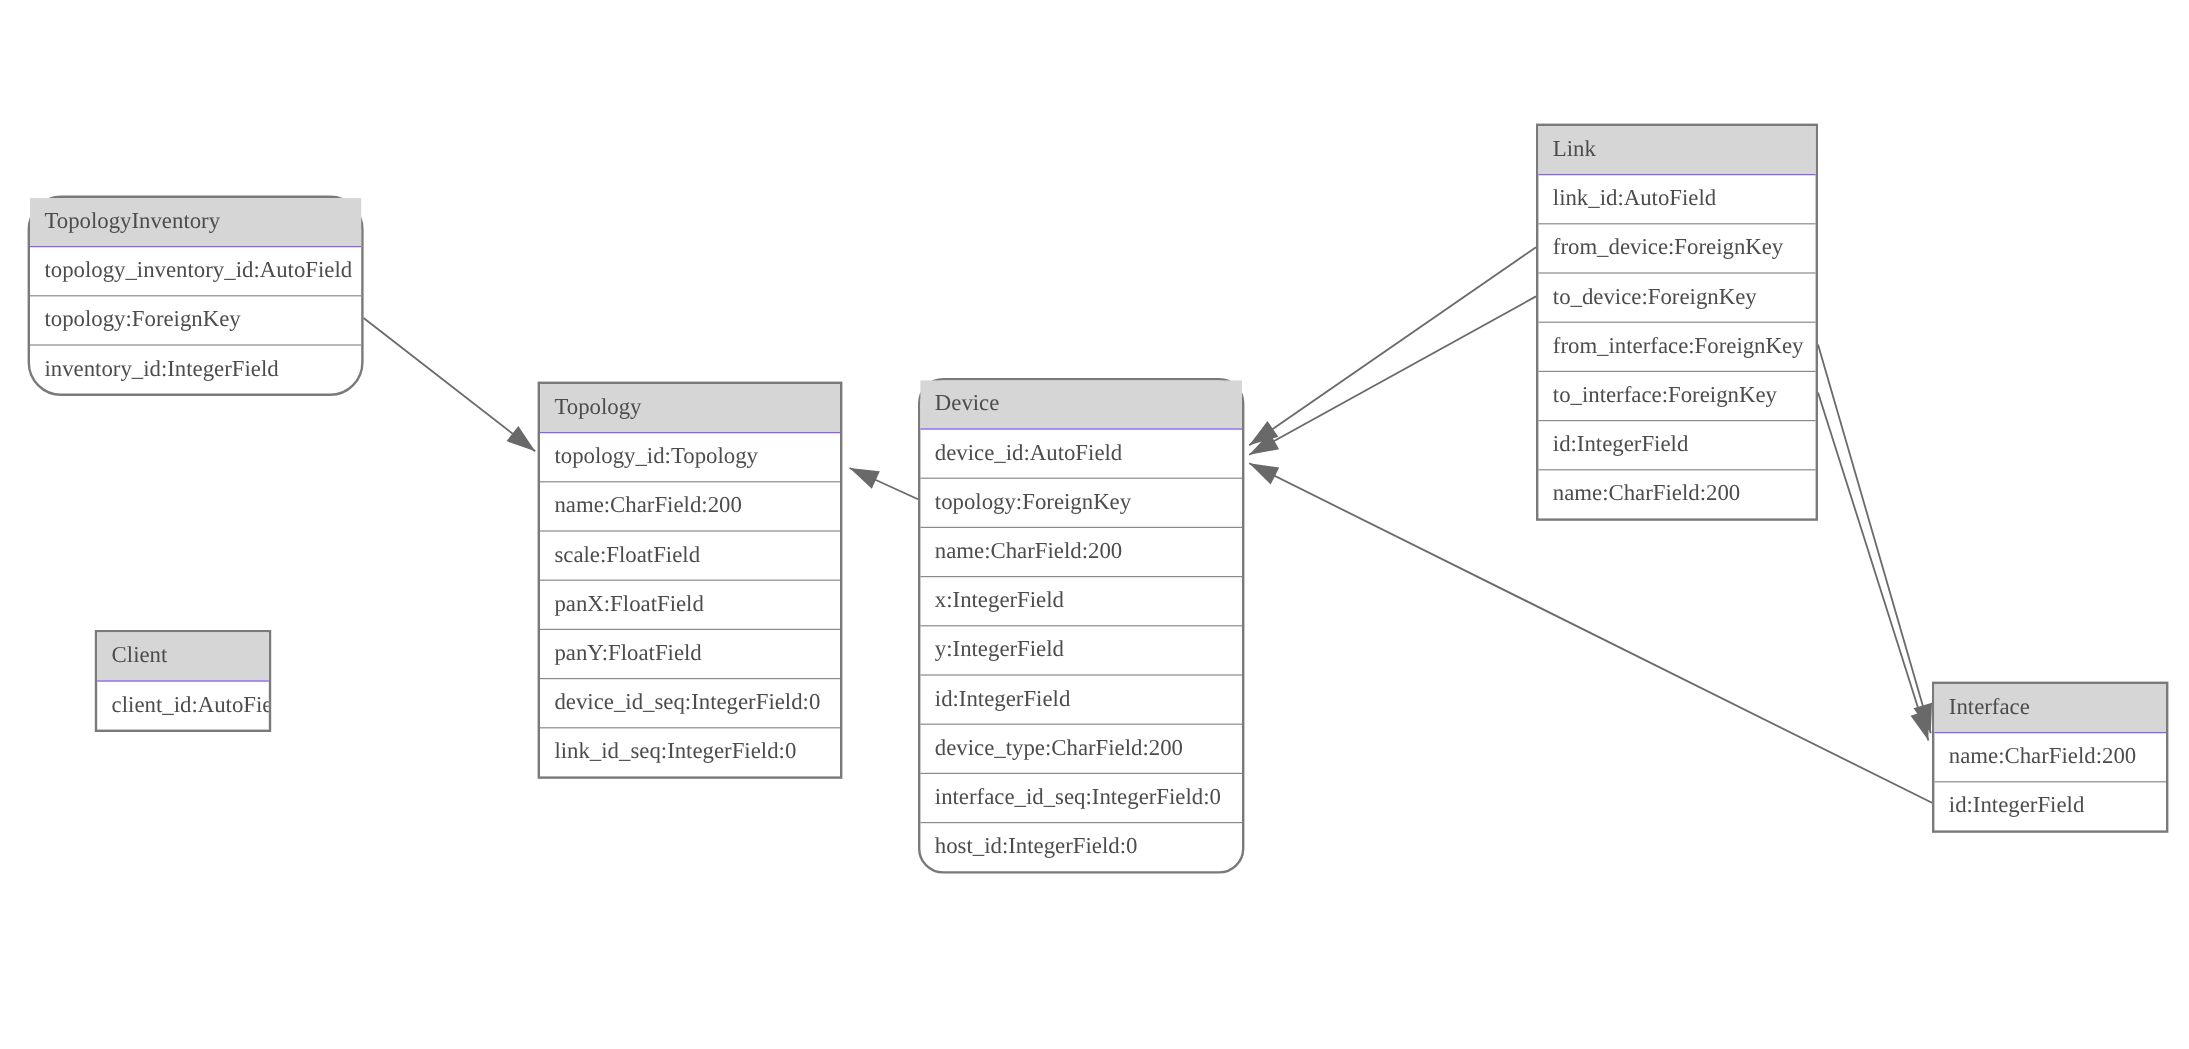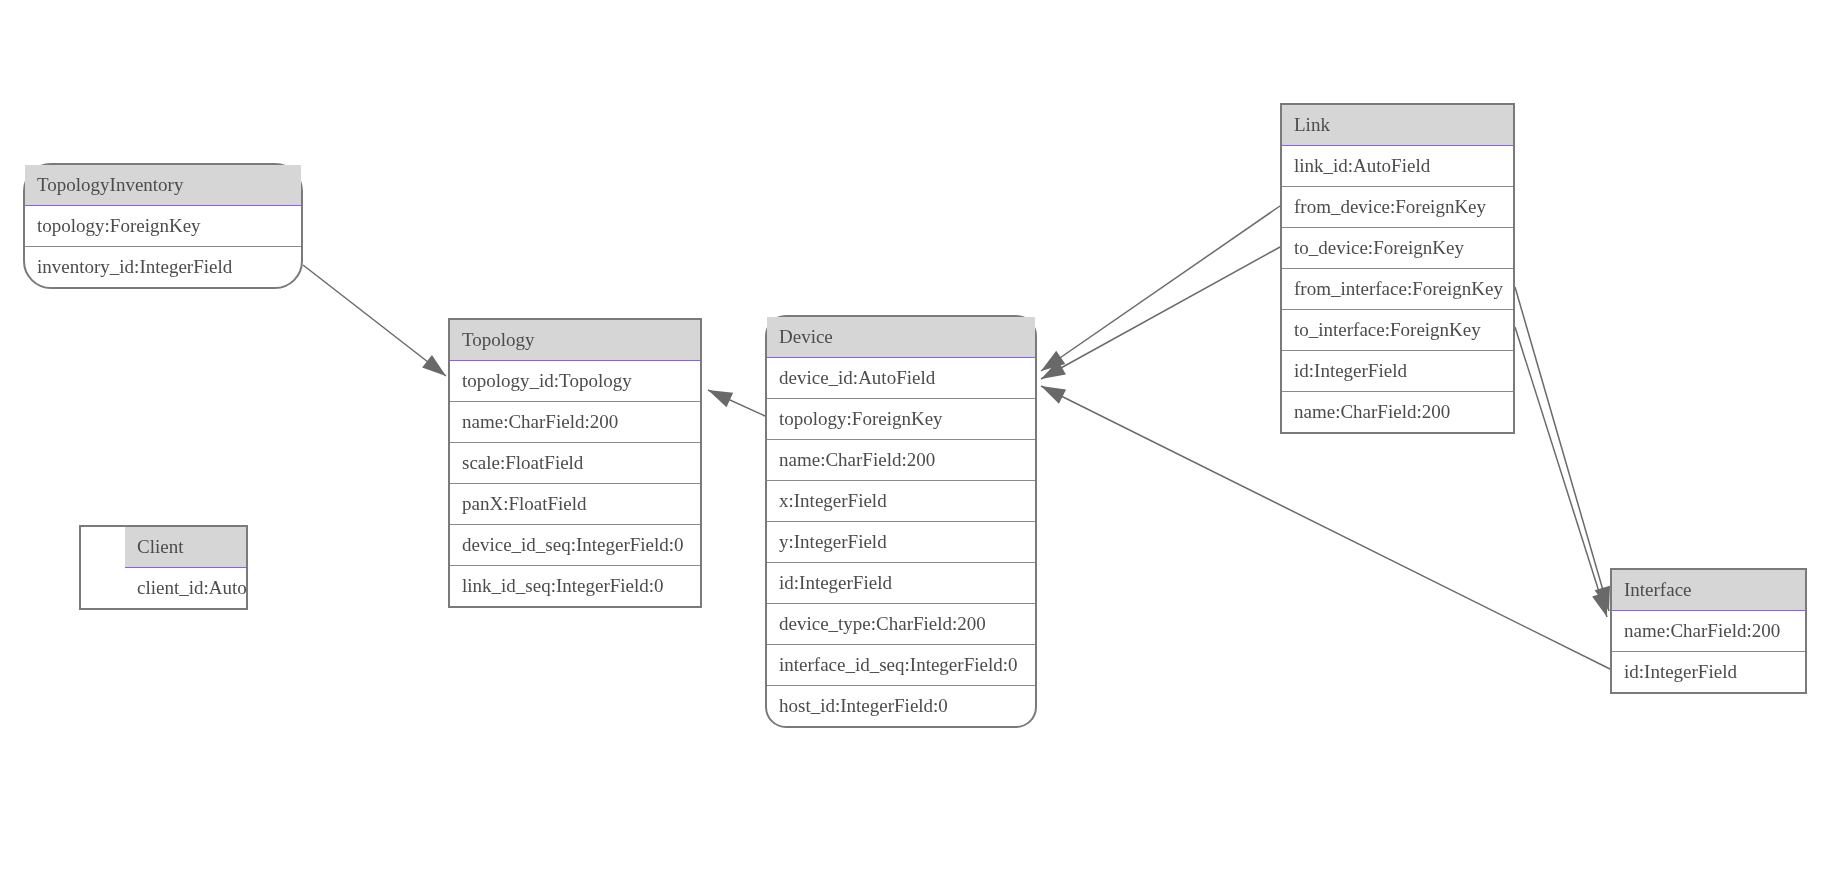--- a/index.html
+++ b/index.html
@@ -64,35 +64,37 @@
     <line x1="765" y1="416" x2="708" y2="390" stroke="#6a6a6a" stroke-width="1.5" marker-end="url(#arrow)"></line>
     <line x1="1280" y1="206" x2="1041" y2="371" stroke="#6a6a6a" stroke-width="1.5" marker-end="url(#arrow)"></line>
     <line x1="1280" y1="247" x2="1041" y2="379" stroke="#6a6a6a" stroke-width="1.5" marker-end="url(#arrow)"></line>
     <line x1="1515" y1="287" x2="1609" y2="611" stroke="#6a6a6a" stroke-width="1.5" marker-end="url(#arrow)"></line>
     <line x1="1515" y1="327" x2="1607" y2="617" stroke="#6a6a6a" stroke-width="1.5" marker-end="url(#arrow)"></line>
     <line x1="1610" y1="669" x2="1041" y2="386" stroke="#6a6a6a" stroke-width="1.5" marker-end="url(#arrow)"></line>
   </svg>
 
   <div class="entity" style="left:23px; top:163px; width:280px;border-radius:28px;">
     <div class="entity-header">TopologyInventory</div>
+    <div class="entity-row">topology_inventory_id:AutoField</div>
     <div class="entity-row">topology:ForeignKey</div>
     <div class="entity-row">inventory_id:IntegerField</div>
   </div>
 
   <div class="entity" style="left:448px; top:318px; width:254px;">
     <div class="entity-header">Topology</div>
     <div class="entity-row">topology_id:Topology</div>
     <div class="entity-row">name:CharField:200</div>
     <div class="entity-row">scale:FloatField</div>
     <div class="entity-row">panX:FloatField</div>
+    <div class="entity-row">panY:FloatField</div>
     <div class="entity-row">device_id_seq:IntegerField:0</div>
     <div class="entity-row">link_id_seq:IntegerField:0</div>
   </div>
 
-  <div class="entity" style="left:79px; top:525px; width:169px;padding-left:44px;">
+  <div class="entity" style="left:79px; top:525px; width:147px;">
     <div class="entity-header">Client</div>
     <div class="entity-row">client_id:AutoField</div>
   </div>
 
   <div class="entity" style="left:765px; top:315px; width:272px;border-radius:21px;">
     <div class="entity-header">Device</div>
     <div class="entity-row">device_id:AutoField</div>
     <div class="entity-row">topology:ForeignKey</div>
     <div class="entity-row">name:CharField:200</div>
     <div class="entity-row">x:IntegerField</div>

